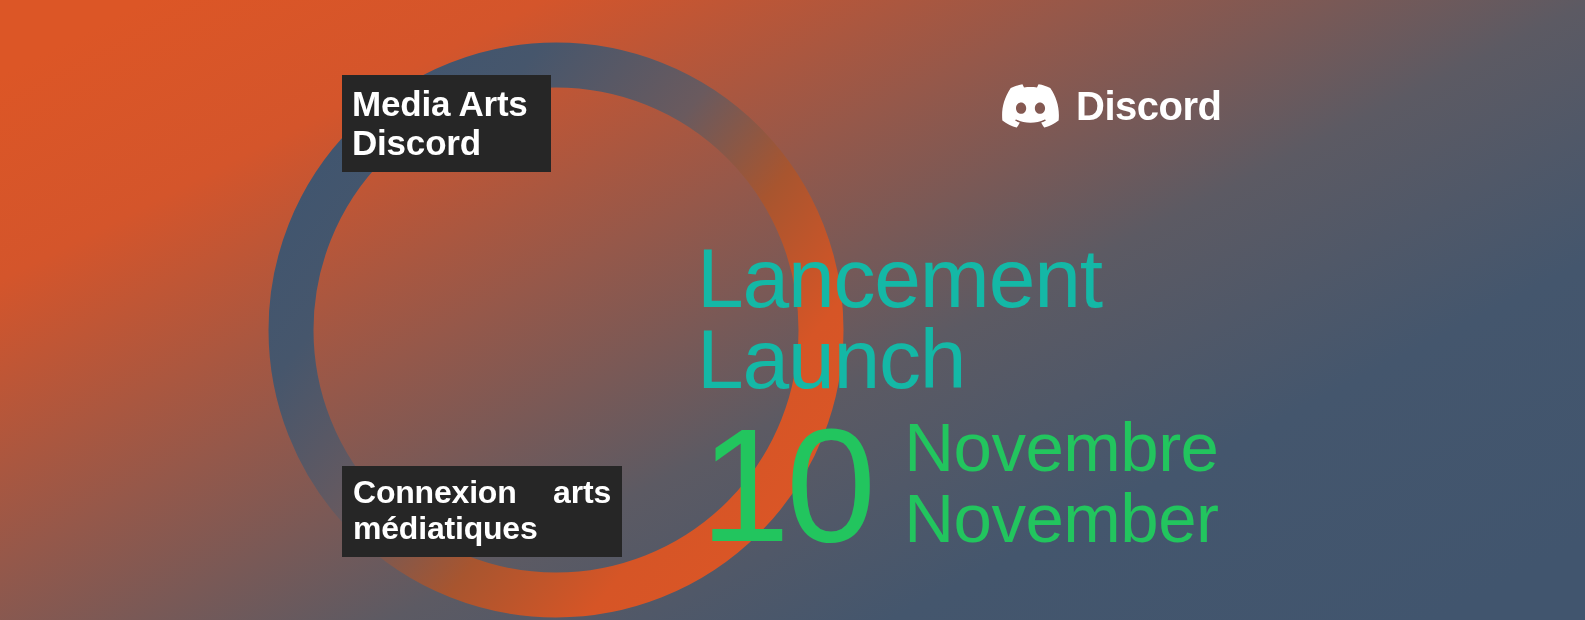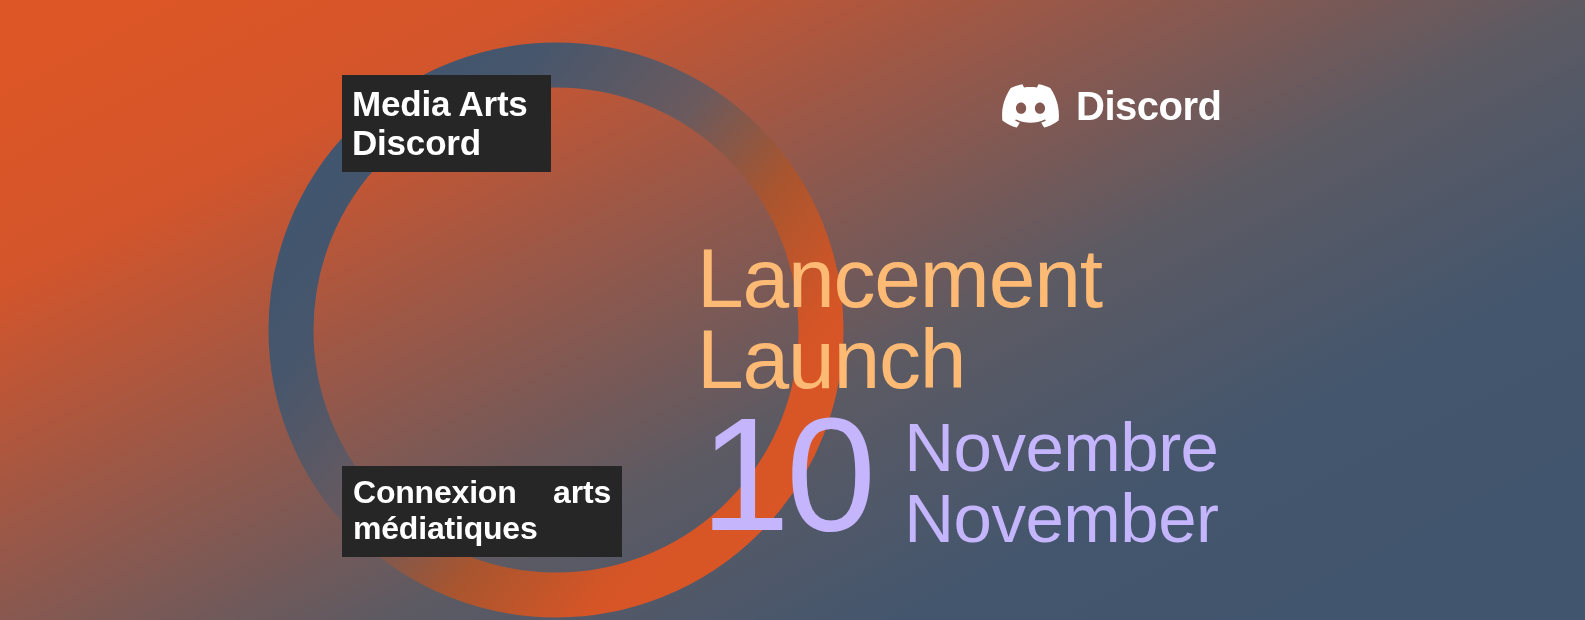--- a/index.html
+++ b/index.html
@@ -70,36 +70,36 @@
     display: block;
     text-align: justify;
     text-align-last: justify;
   }
 
   
   .headline {
     position: absolute;
     left: 697px;
     top: 238px;
-    color: #fdba74;
+    color: #14b8a6;
     font-size: 84px;
     font-weight: 300;
     line-height: 0.97;
     letter-spacing: -1.2px;
     white-space: pre-line;
   }
 
   
   .date-row {
     position: absolute;
     left: 700px;
     top: 402px;
     display: flex;
-    align-items: flex-start;
-    color: #c4b5fd;
+    align-items: flex-end;
+    color: #22c55e;
   }
 
   .date-number {
     font-size: 162px;
     font-weight: 200;
     line-height: 0.86;
     letter-spacing: -4px;
     margin-top: 2px;
   }
 

